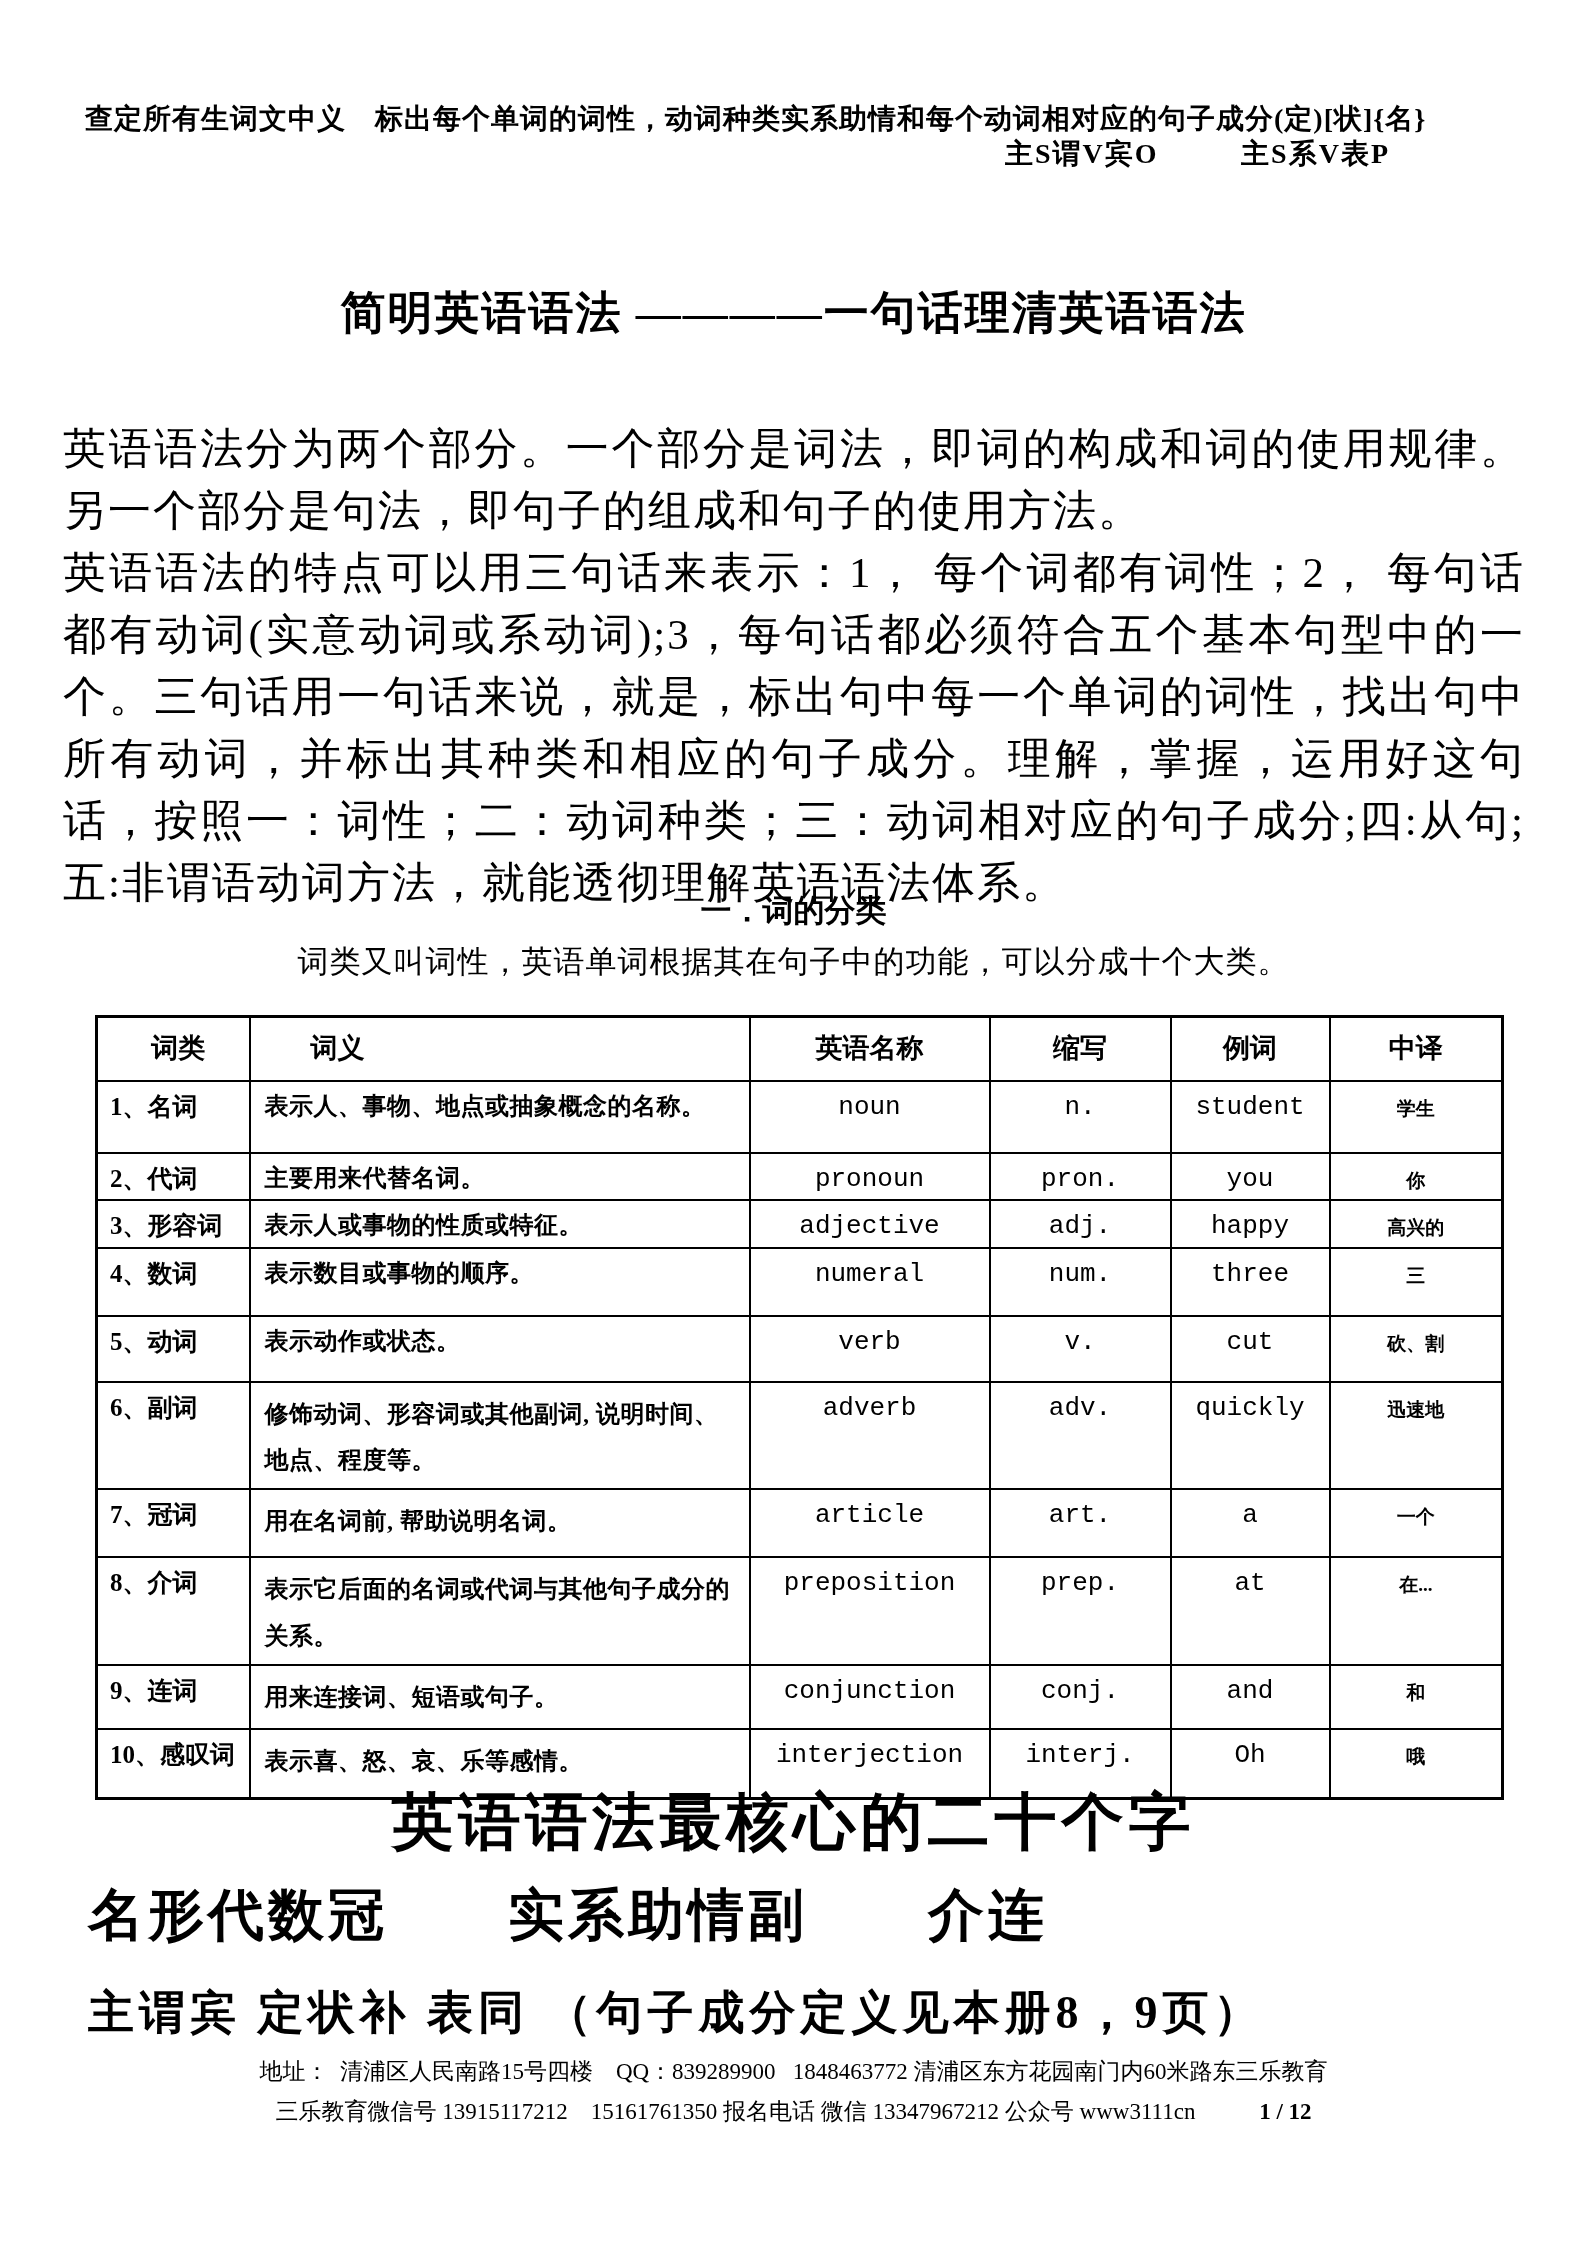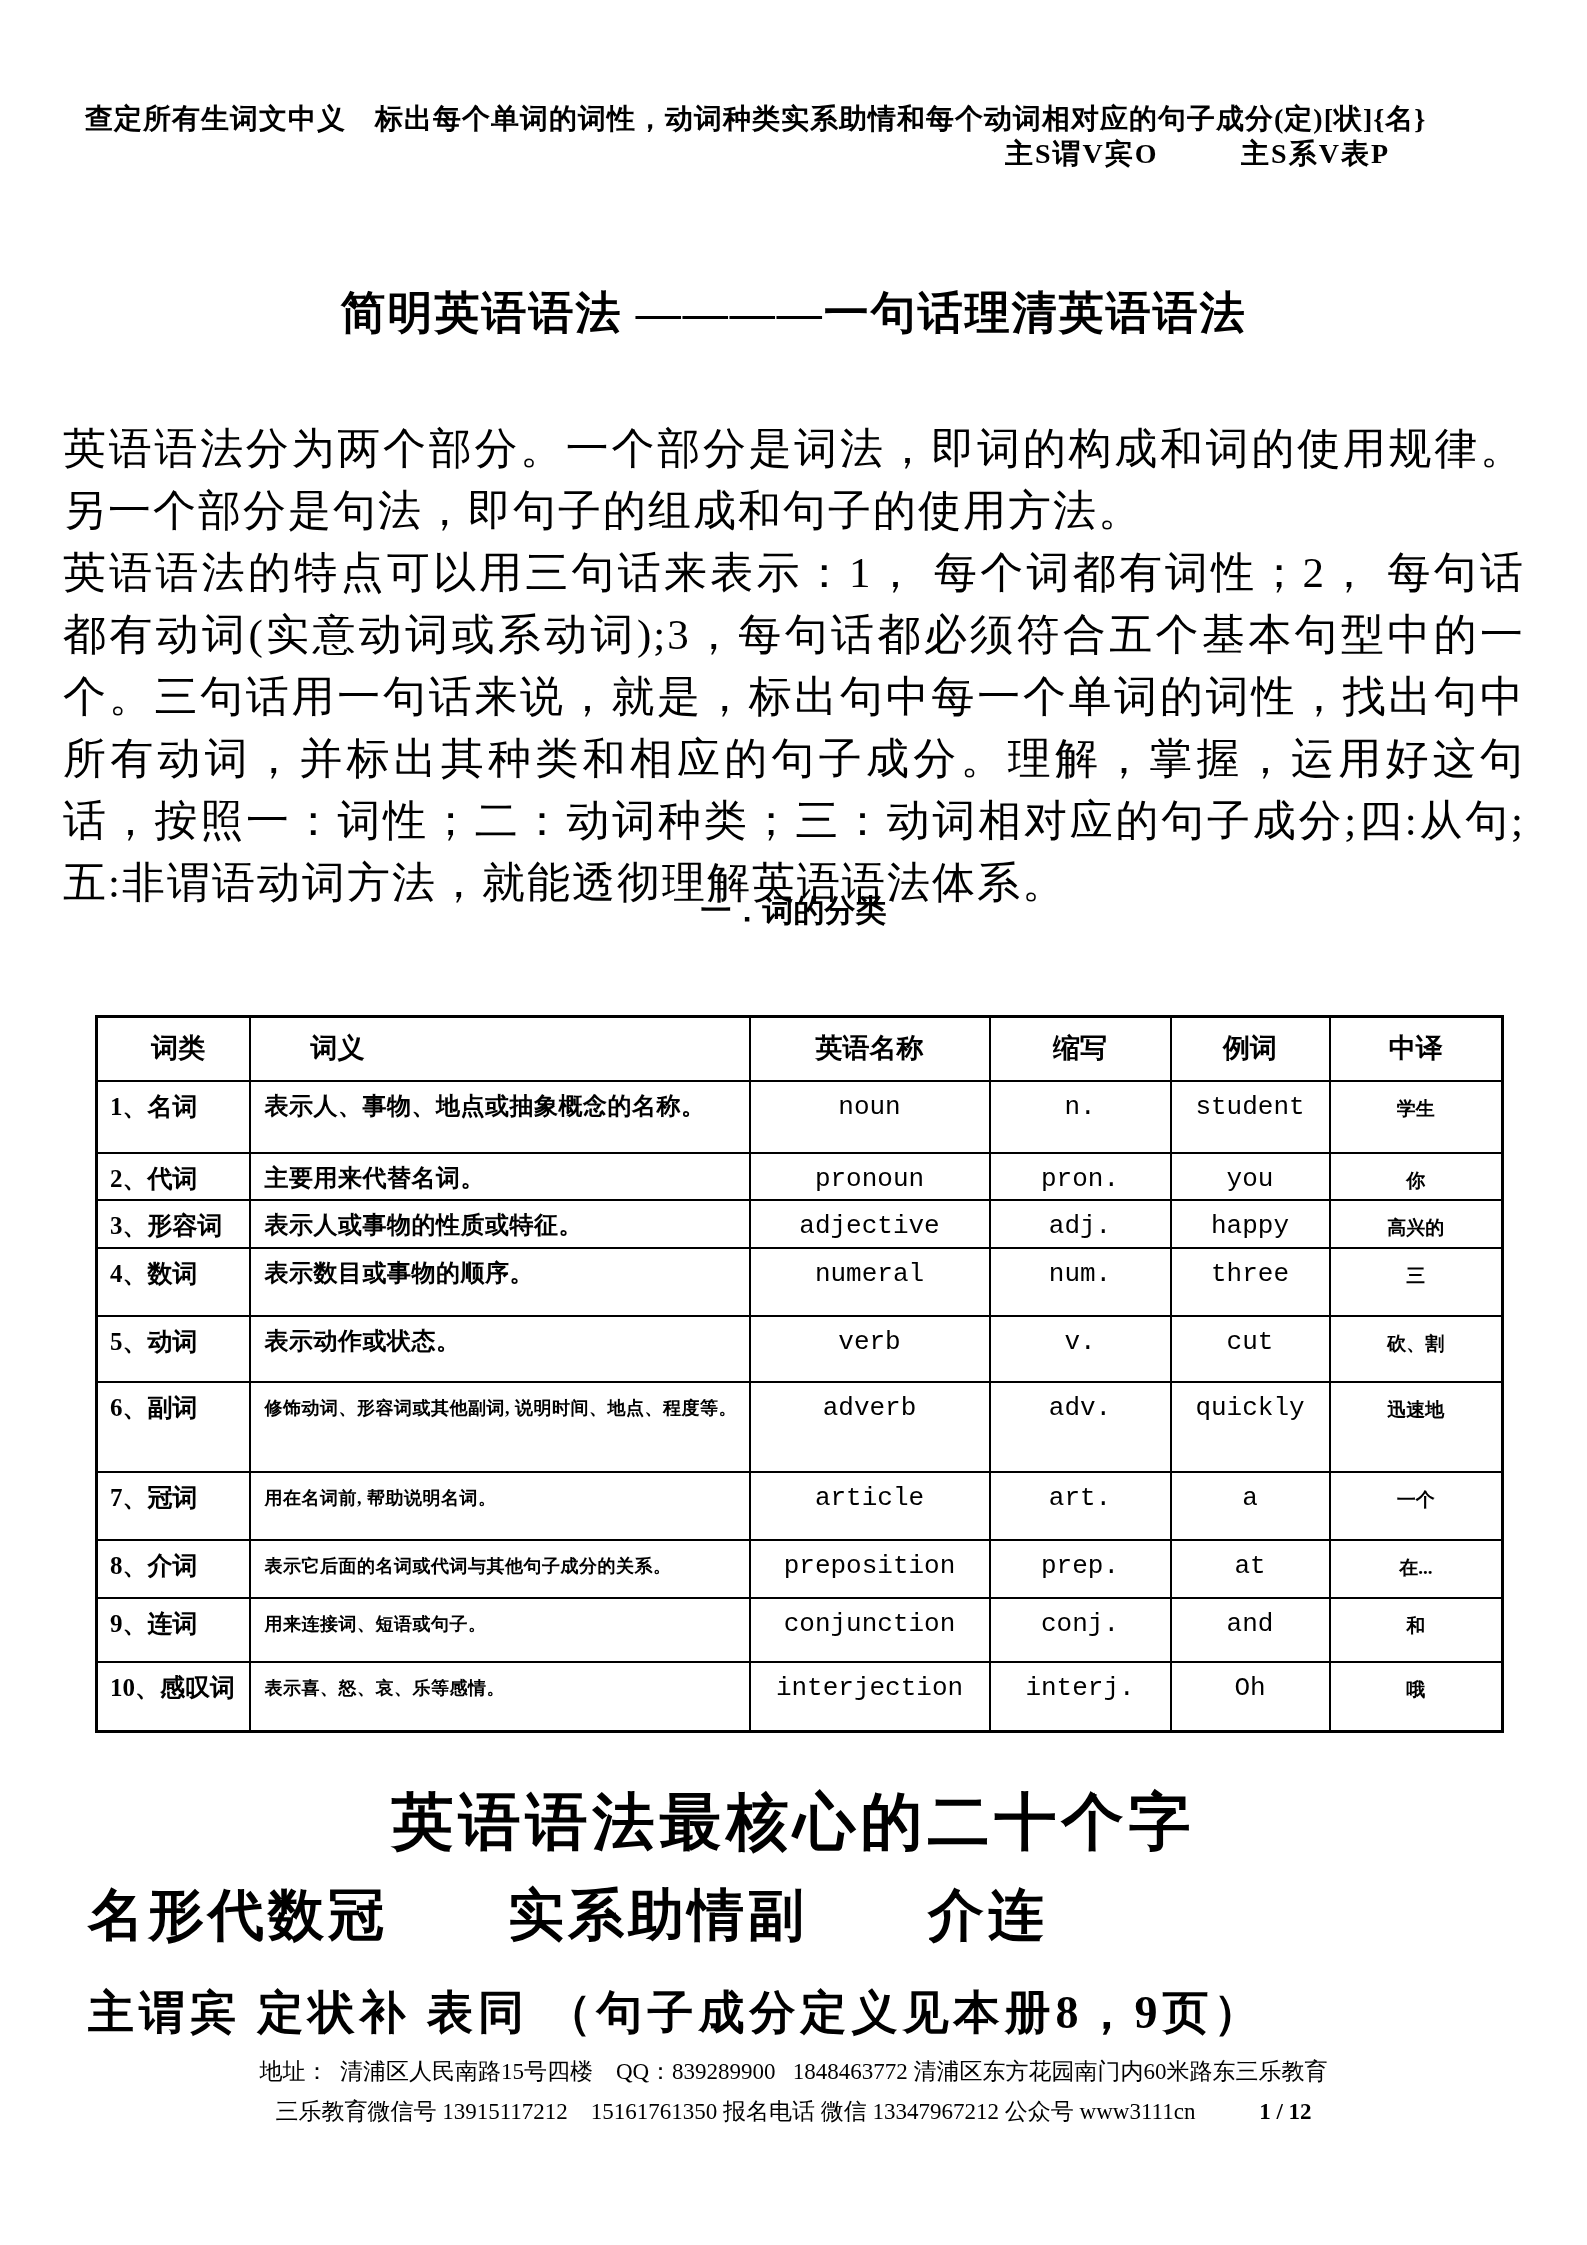--- a/index.html
+++ b/index.html
@@ -68,21 +68,21 @@
   .word-table th{font-size:27px;font-weight:600;text-align:center;padding-top:12px;}
   .word-table th.c0{text-align:center;padding-left:16px;}
   .word-table th.c1{text-align:left;padding-left:60px;}
   .word-table td.c0{font-size:25px;font-weight:600;padding-left:12px;white-space:nowrap;}
   .word-table td.c1{font-size:24px;font-weight:600;padding-left:14px;letter-spacing:0.5px;}
   .word-table td.c2,.word-table td.c3,.word-table td.c4{
     font-family:"Liberation Mono","DejaVu Sans Mono",monospace;
     font-size:26px;text-align:center;padding-top:10px;
   }
   .word-table td.c5{font-size:19px;font-weight:600;text-align:center;padding-top:14px;}
-  .word-table tr.small td.c1{font-size:18px;line-height:1.95;}
+  .word-table tr.small td.c1{font-size:24px;line-height:1.95;}
   tr.rh{height:64px;} tr.r0{height:72px;} tr.r1{height:42px;} tr.r2{height:48px;}
   tr.r3{height:68px;} tr.r4{height:66px;} tr.r5{height:90px;} tr.r6{height:68px;}
   tr.r7{height:58px;} tr.r8{height:64px;} tr.r9{height:70px;}
 
   
   .core-heading{
     position:absolute;top:1780px;left:0;width:100%;
     text-align:center;font-size:62px;font-weight:bold;letter-spacing:5px;
   }
   .core-line1{
@@ -115,20 +115,21 @@
   </div>
 
   <h1 class="doc-title">简明英语语法 ————一句话理清英语语法</h1>
 
   <div class="body-text">
     <p>英语语法分为两个部分。一个部分是词法，即词的构成和词的使用规律。另一个部分是句法，即句子的组成和句子的使用方法。</p>
     <p>英语语法的特点可以用三句话来表示：1， 每个词都有词性；2， 每句话都有动词(实意动词或系动词);3，每句话都必须符合五个基本句型中的一个。三句话用一句话来说，就是，标出句中每一个单词的词性，找出句中所有动词，并标出其种类和相应的句子成分。理解，掌握，运用好这句话，按照一：词性；二：动词种类；三：动词相对应的句子成分;四:从句;五:非谓语动词方法，就能透彻理解英语语法体系。</p>
   </div>
 
   <div class="sec-heading">一．词的分类</div>
+  <div class="sec-subheading">词类又叫词性，英语单词根据其在句子中的功能，可以分成十个大类。</div>
 
   <table class="word-table">
     <colgroup>
       <col style="width:153px">
         <col style="width:500px">
         <col style="width:240px">
       <col style="width:181px">
         <col style="width:159px">
         <col style="width:173px">
     </colgroup>

